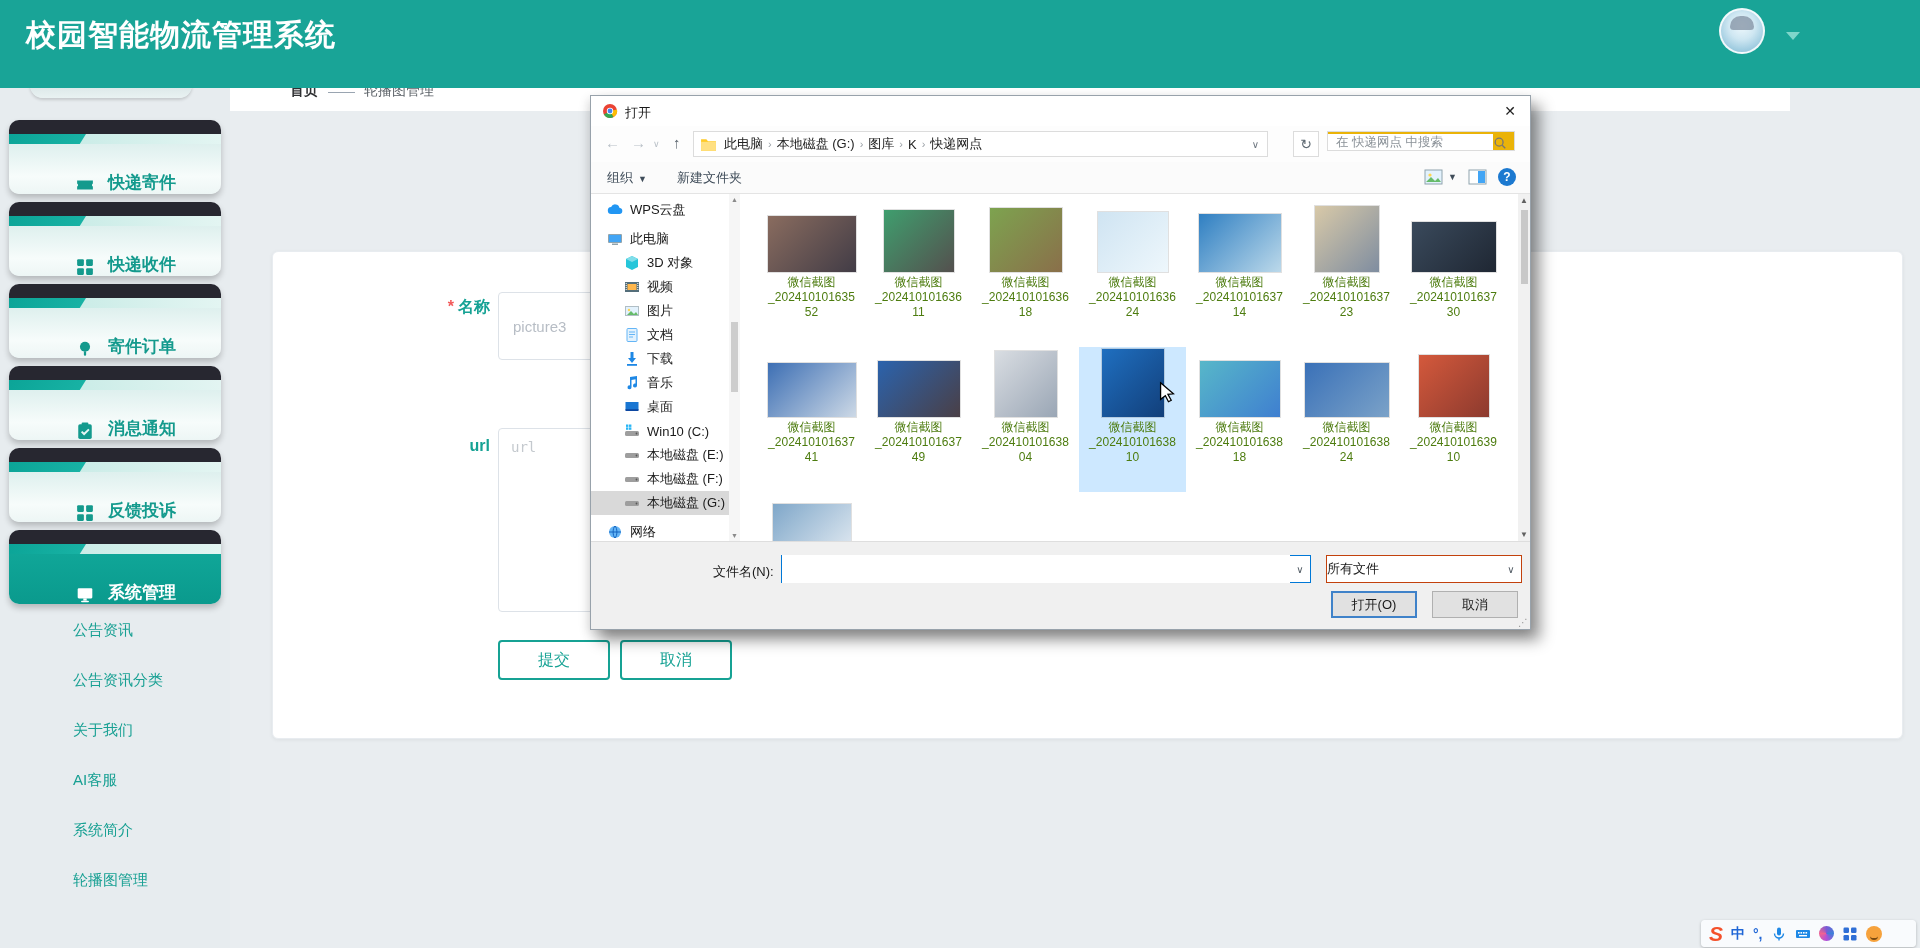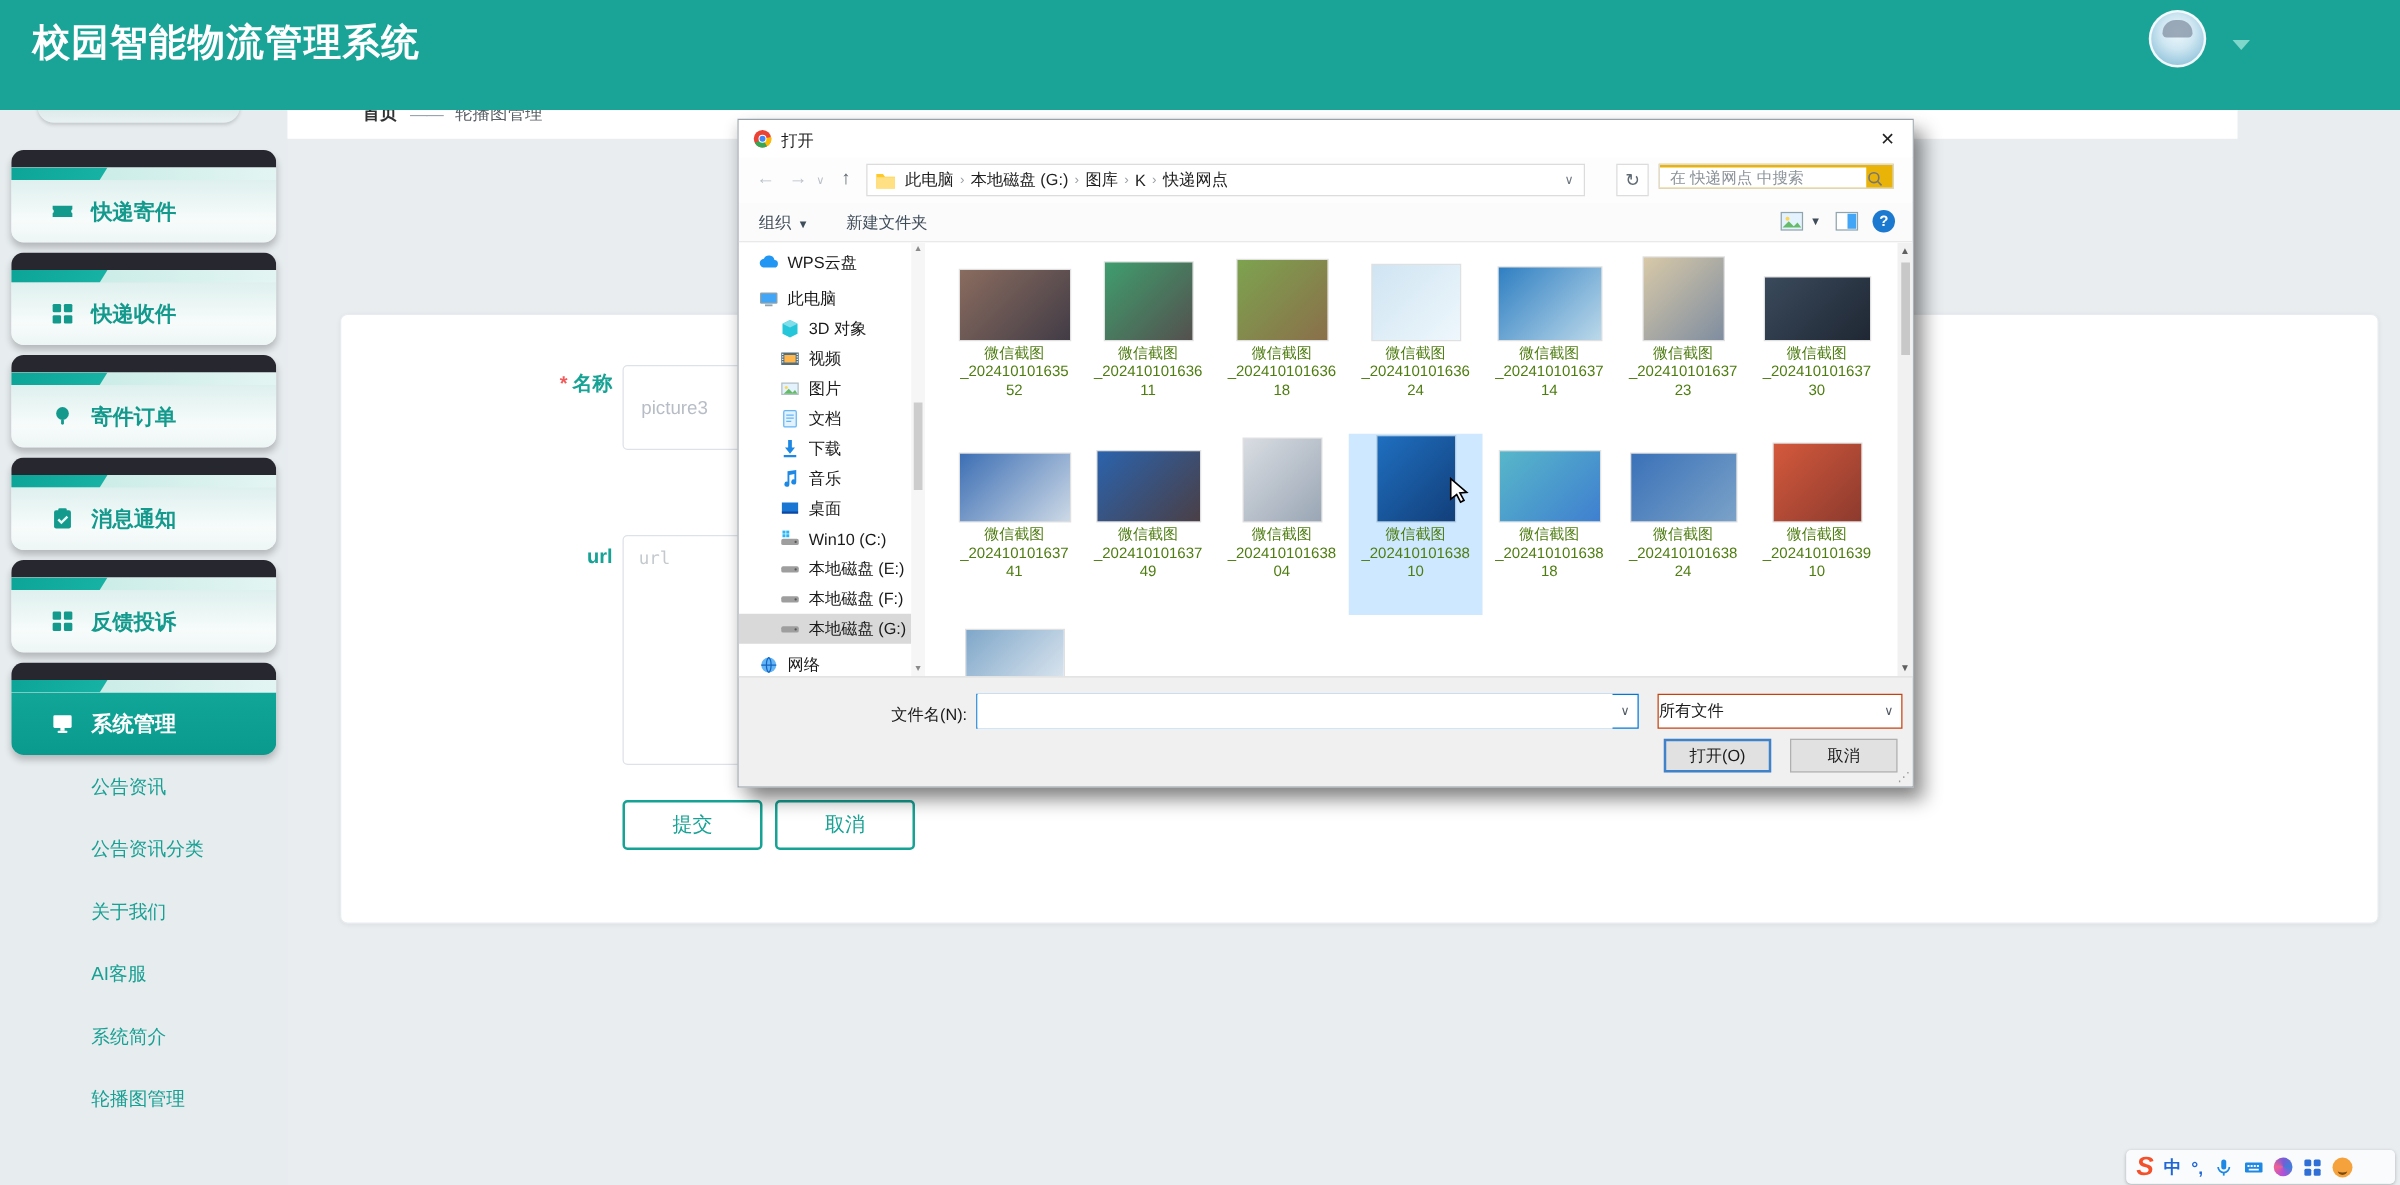--- a/index.html
+++ b/index.html
@@ -15,21 +15,21 @@
   #avatar-caret{position:absolute;left:1786px;top:32px;width:0;height:0;border-left:7px solid transparent;border-right:7px solid transparent;border-top:8px solid #7fd6cb}
   
   #sidebar{position:absolute;left:0;top:70px;width:230px;height:878px;background:#e7ecef}
   #sb-partial{position:absolute;left:30px;top:2px;width:162px;height:26px;border-radius:13px;
               background:linear-gradient(#ccdcdd,#e9f2f2);box-shadow:0 2px 3px rgba(0,0,0,.15)}
   #sb-cards{position:absolute;left:9px;top:50px;width:212px}
   .sb-card{position:relative;height:74px;margin-bottom:8px;border-radius:10px;overflow:hidden;box-shadow:0 4px 6px rgba(0,0,0,.22);cursor:pointer}
   .sb-dark{height:14px;background:#272730}
   .sb-stripe{position:relative;height:10px;background:linear-gradient(90deg,#bfe8e2,#e3f5f2);overflow:hidden}
   .sb-stripe::before{content:"";position:absolute;left:-8px;top:0;width:40%;height:100%;background:linear-gradient(90deg,#0aa396,#18b2a4);transform:skewX(-32deg);transform-origin:top left}
-  .sb-body{height:50px;display:flex;align-items:center;gap:14px;padding-left:32px;box-sizing:border-box;color:#149a8d;
+  .sb-body{height:50px;display:flex;align-items:flex-end;gap:14px;padding-left:67px;box-sizing:border-box;color:#149a8d;
            background:linear-gradient(180deg,#def0ee 0%,#f7fcfb 65%,#edf6f5 100%)}
   .sb-body.active{background:linear-gradient(180deg,#10a698,#0a9a8d);color:#fff}
   .sb-label{font-size:17px;font-weight:bold}
   .sb-ic{width:18px;height:18px;display:inline-flex}
   .sb-ic svg{width:18px;height:18px;fill:currentColor}
   #sb-subs{position:absolute;left:0;top:535px;width:230px}
   .sub-item{height:50px;line-height:50px;padding-left:73px;font-size:15px;color:#18a093;cursor:pointer}
   
   #crumb-bar{position:absolute;left:230px;top:70px;width:1560px;height:41px;background:#fff;z-index:5}
   .crumb-inner{position:absolute;left:60px;top:0;height:41px;display:flex;align-items:center;font-size:14px}

